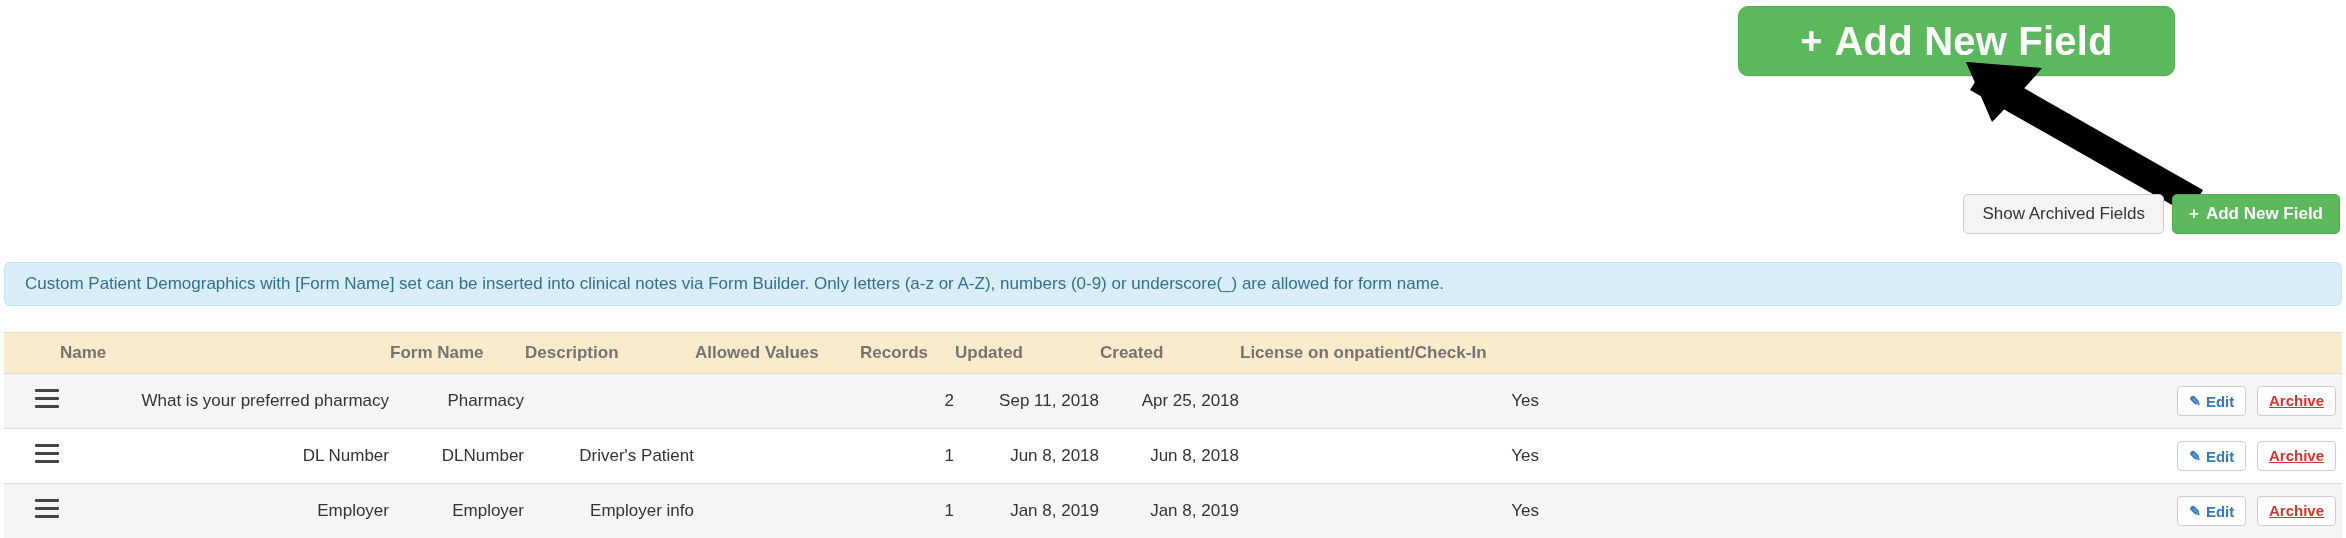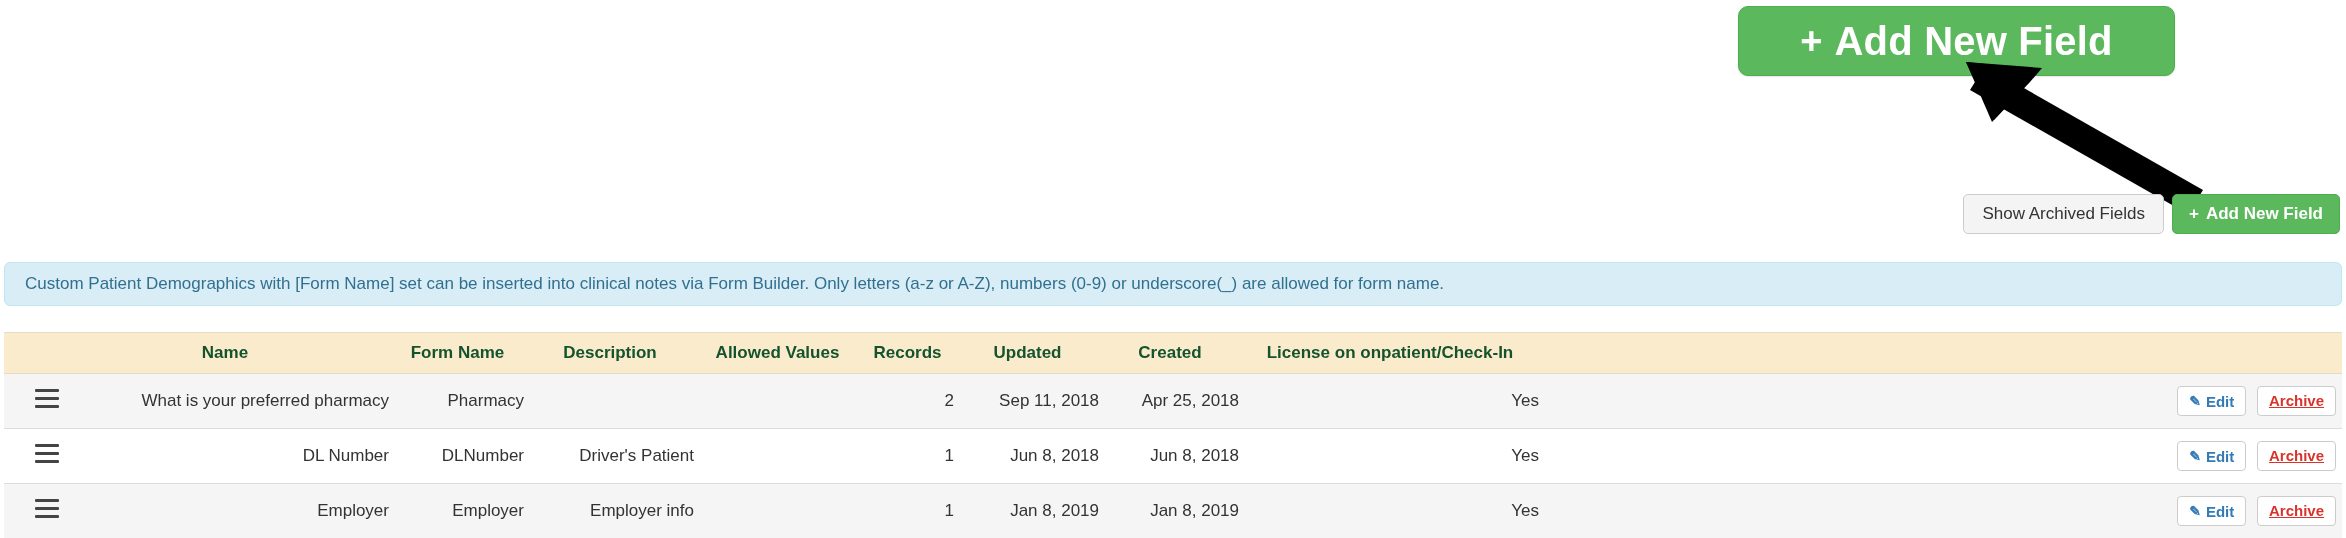--- a/index.html
+++ b/index.html
@@ -141,23 +141,23 @@
     position: absolute;
     left: 4px;
     top: 332px;
     width: 2338px;
     border-collapse: collapse;
     table-layout: fixed;
     font-size: 17px;
   }
   .fields-table thead th {
     background: #faebcc;
-    color: #14532d;
-    font-weight: bold;
-    text-align: center;
+    color: #737373;
+    font-weight: bold;
+    text-align: left;
     height: 40px;
     padding: 0 0 0 0;
     border-top: 1px solid #e6dcc3;
     border-bottom: 1px solid #e6dcc3;
     vertical-align: middle;
     font-size: 17px;
   }
   .fields-table tbody td {
     height: 52px;
     vertical-align: middle;

